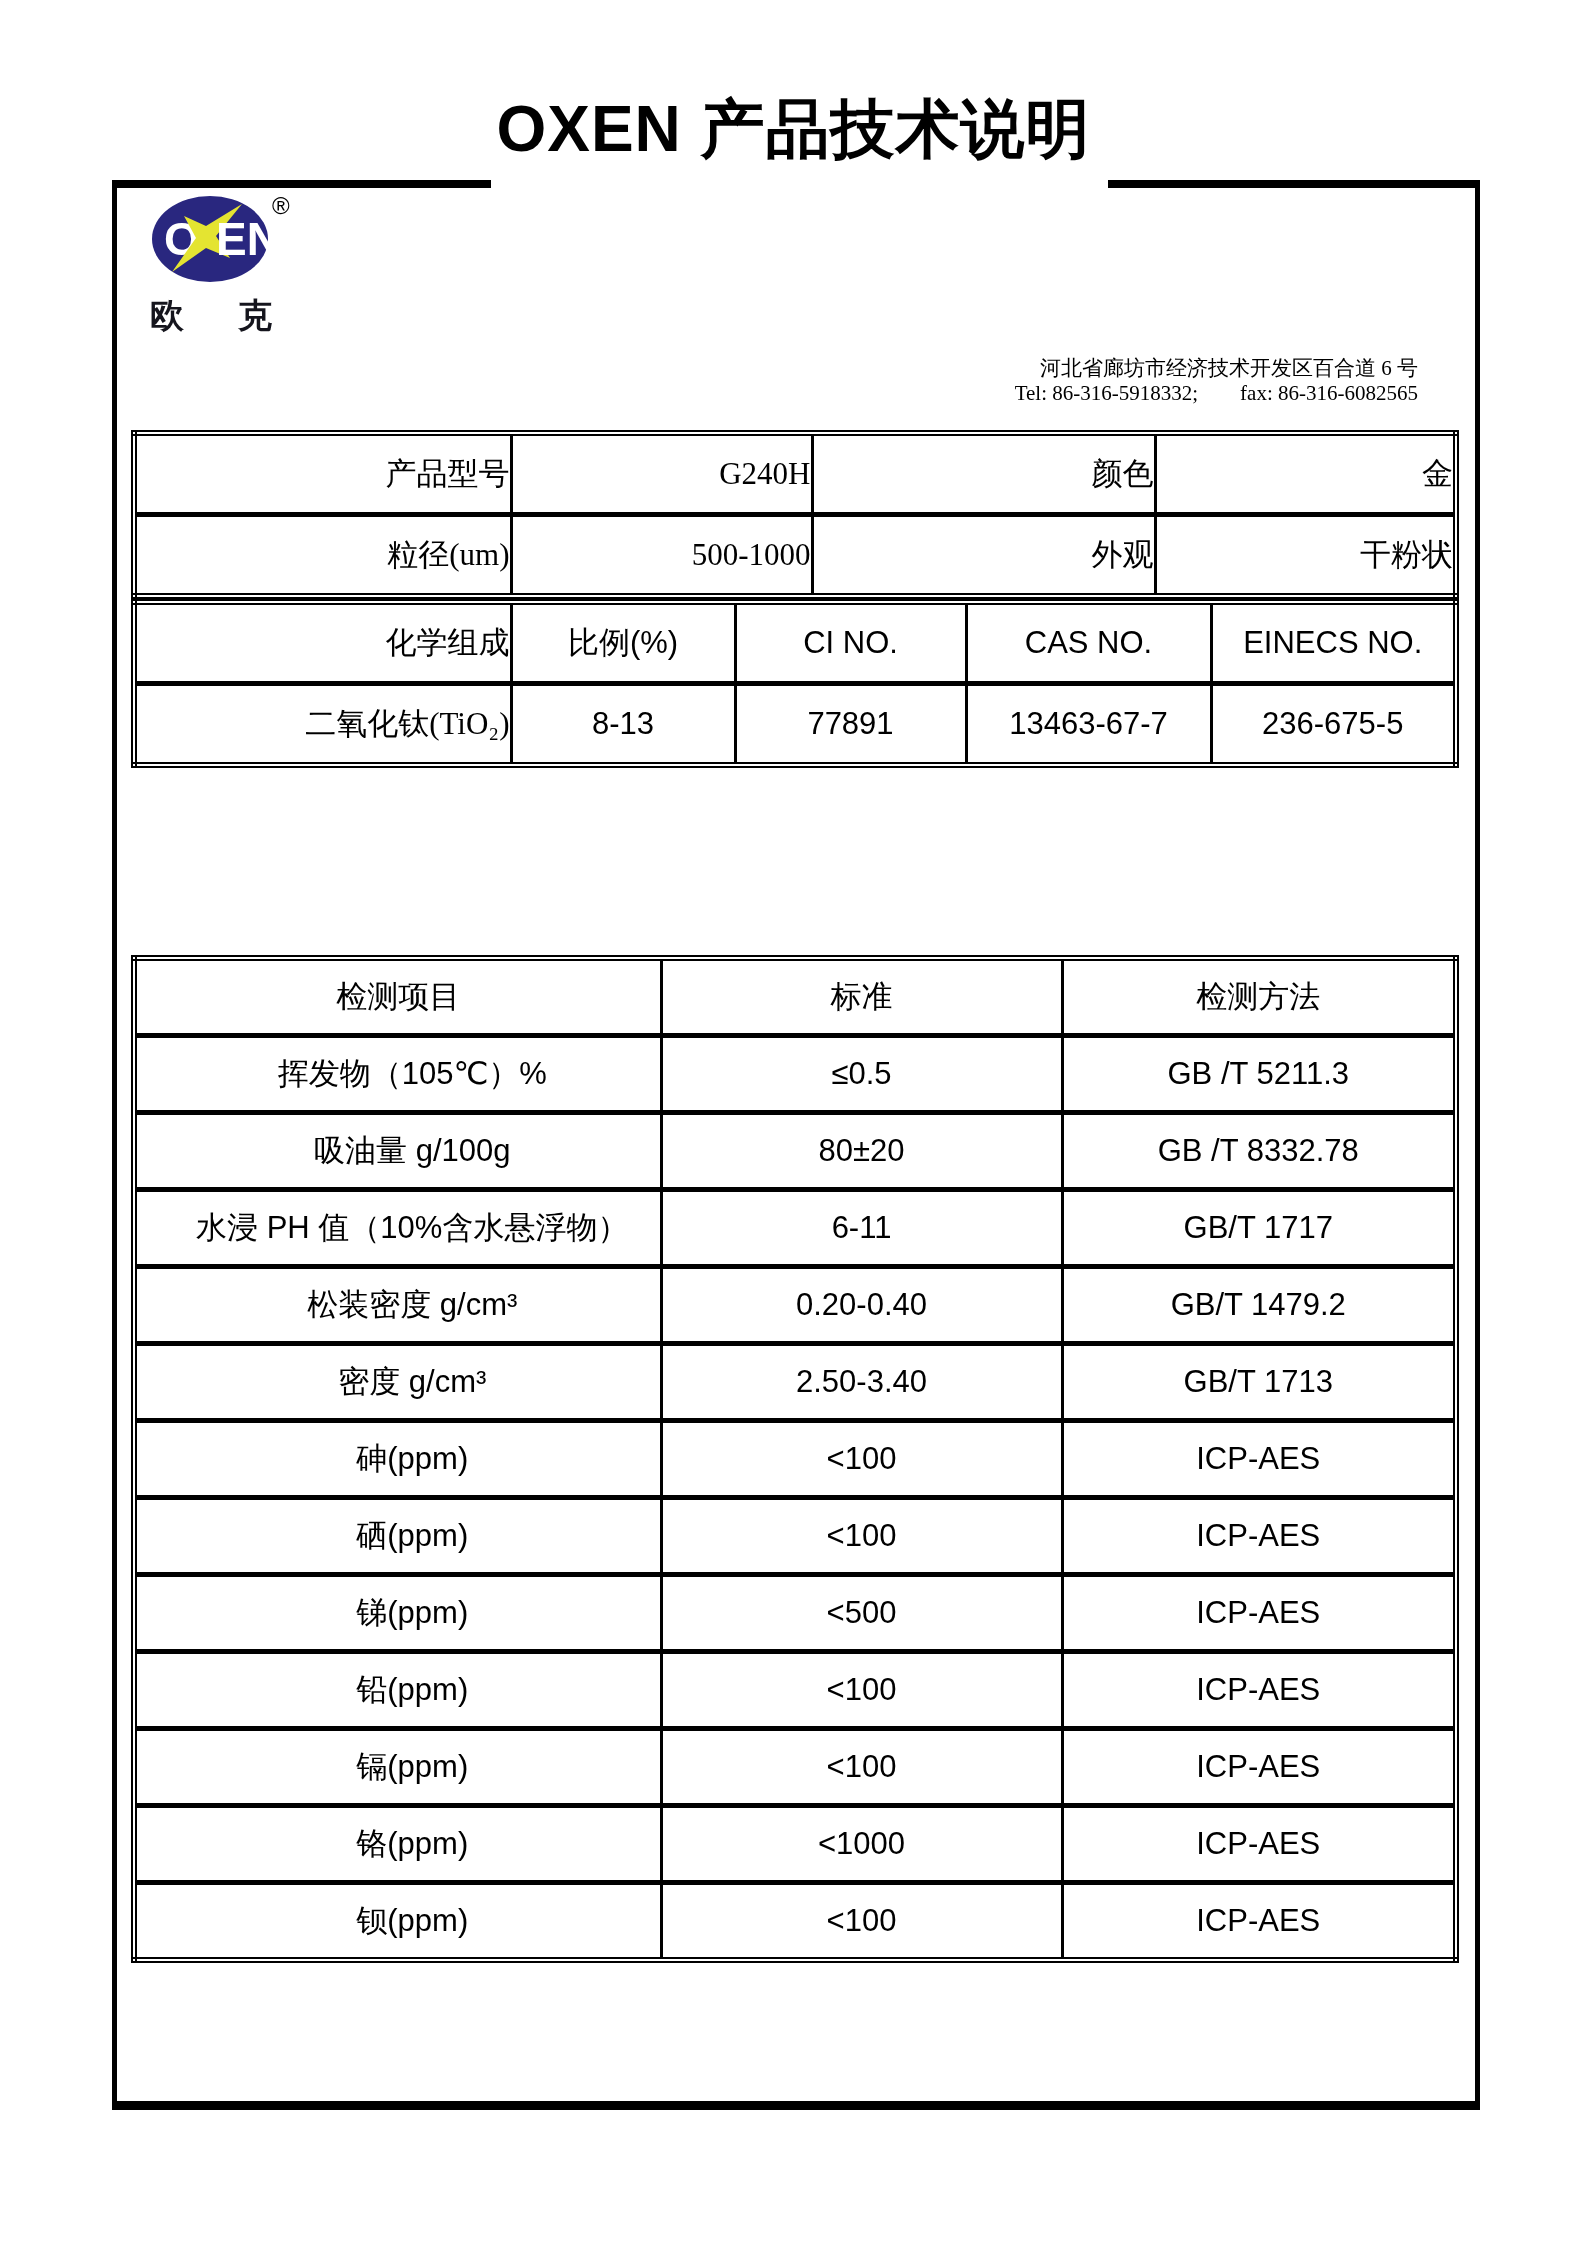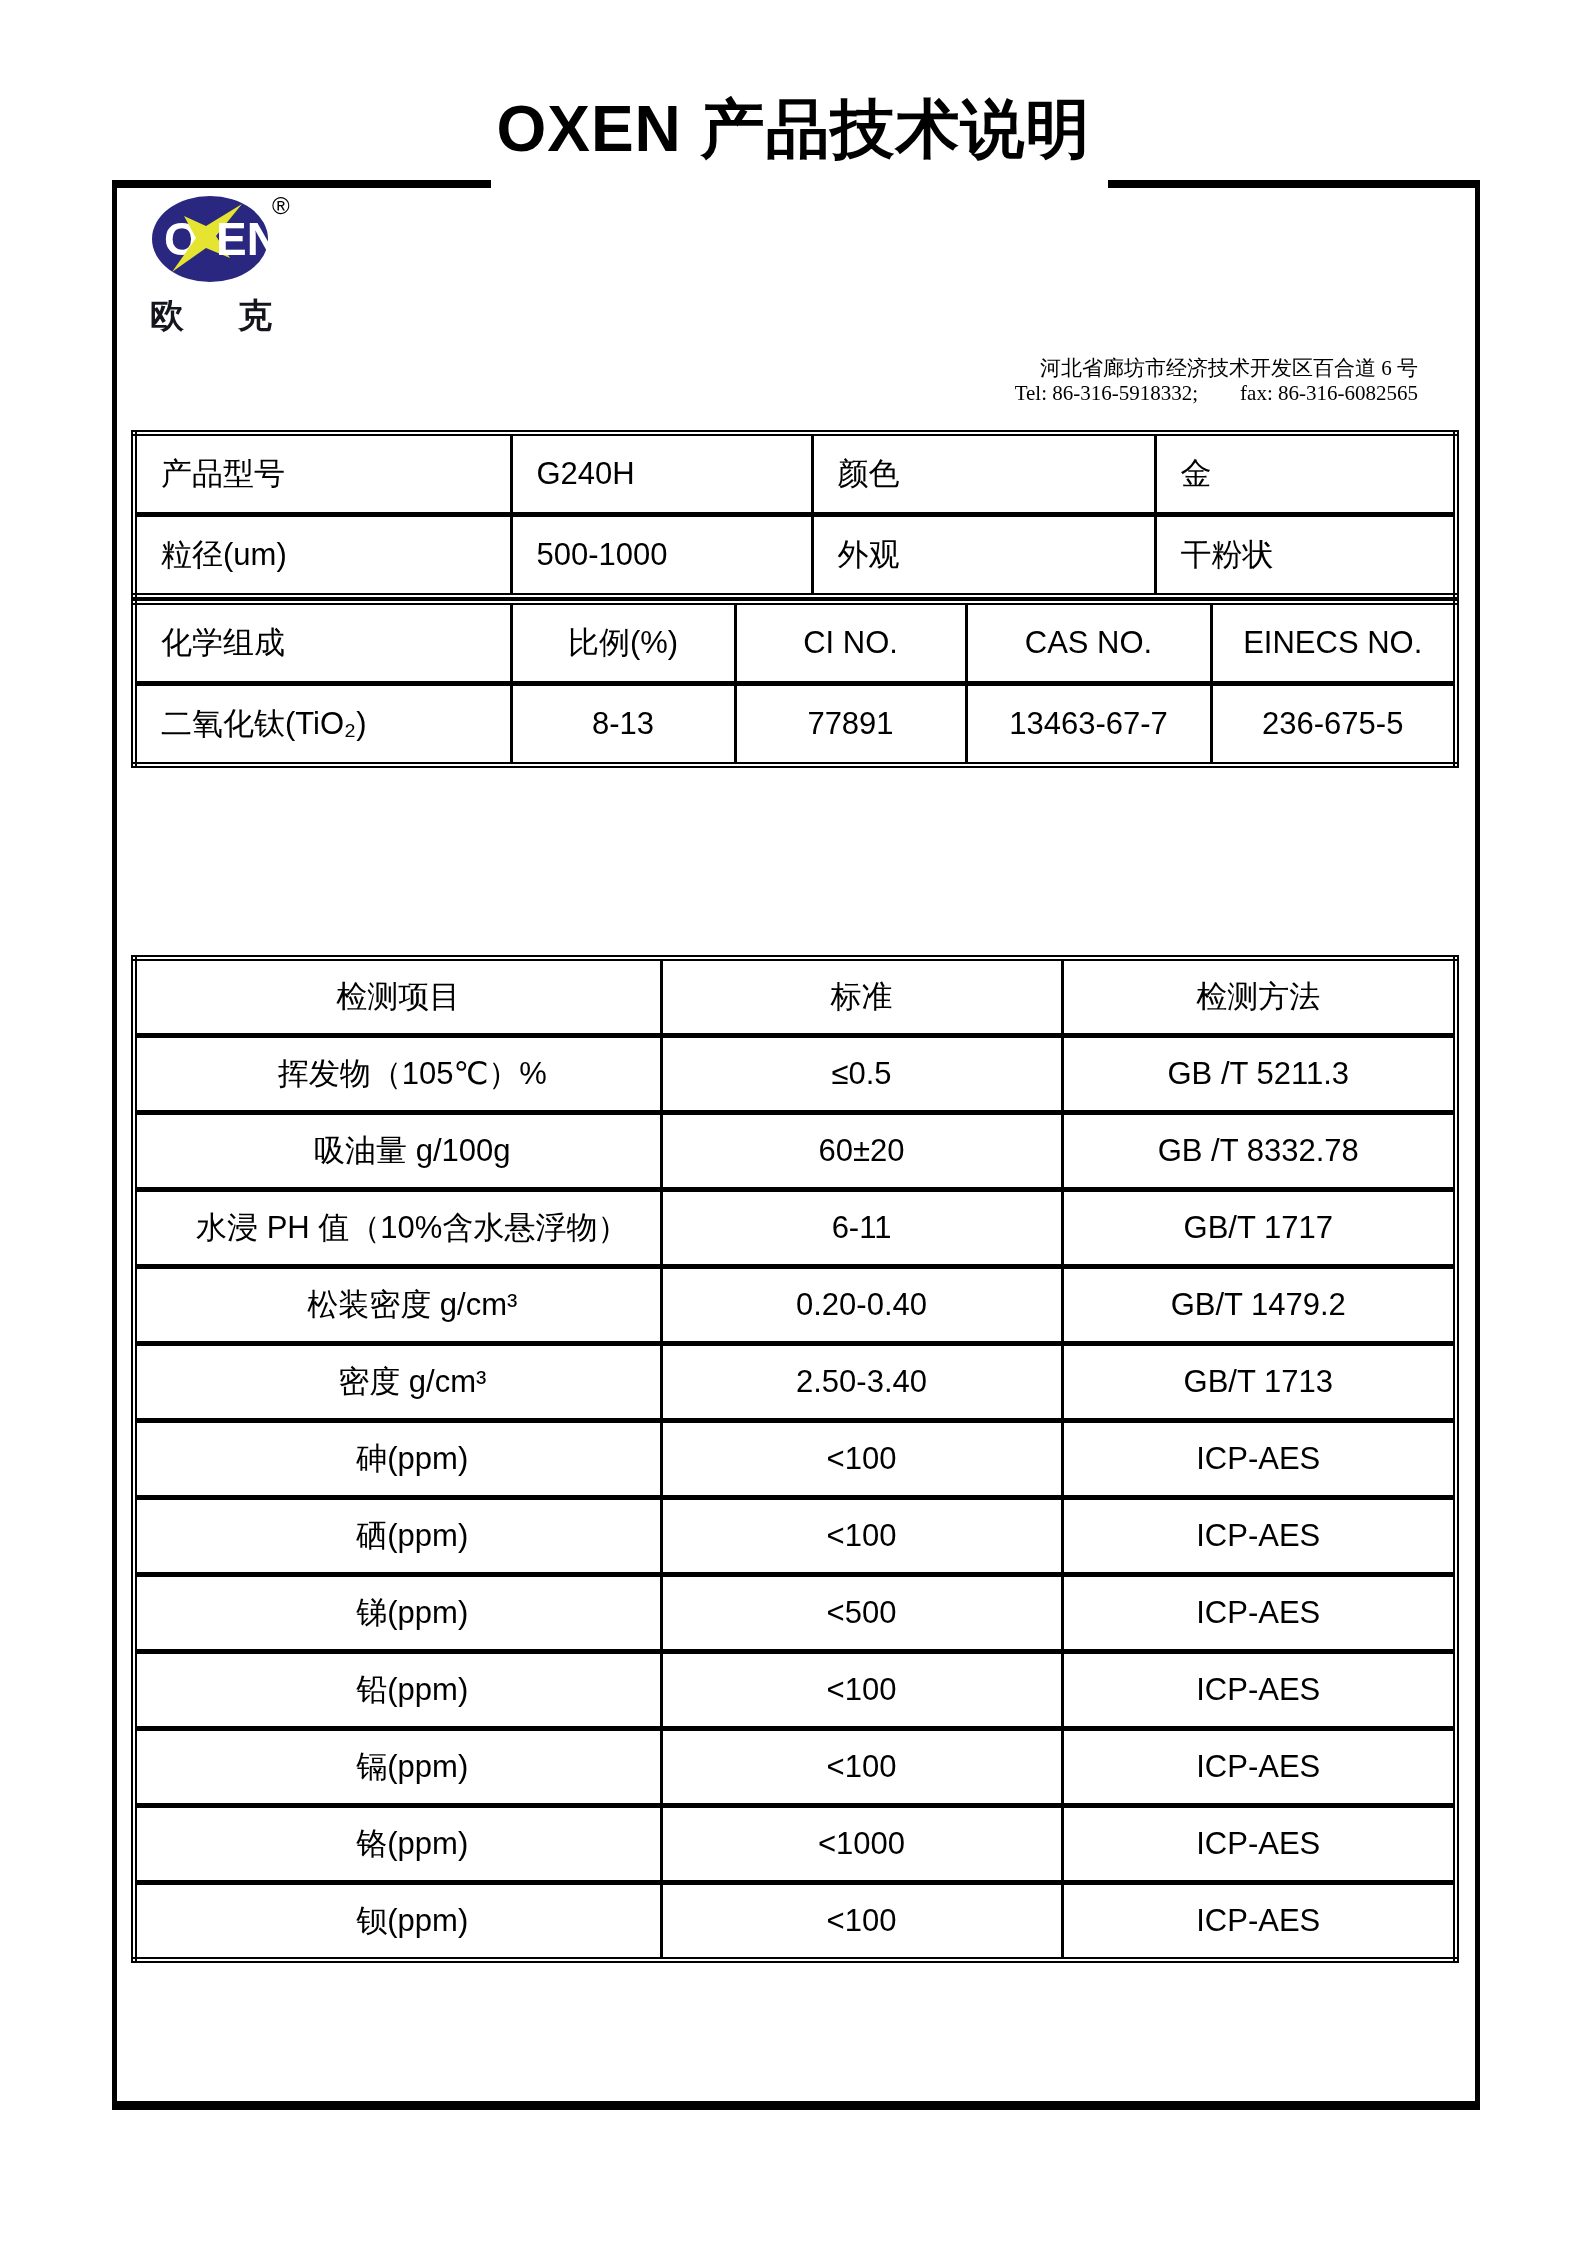--- a/index.html
+++ b/index.html
@@ -24,21 +24,21 @@
   
   .tbl{border-collapse:collapse;table-layout:fixed;width:1322px;border:6px double #000;}
   .tbl td{border-left:3px solid #000;border-right:3px solid #000;
           border-top:5px solid #000;border-bottom:5px solid #000;
           font-size:31px;padding:0;vertical-align:middle;overflow:hidden;}
   .tblwrap-1{position:absolute;left:131px;top:430px;}
   .tblwrap-2{position:absolute;left:131px;top:955px;}
   .rA td{height:76px;}
   .rB td{height:76px;}
   .rC td{height:72px;}
-  .lft{text-align:left;padding-left:24px !important;}
+  .lft{text-align:right;padding-left:24px !important;font-family:Liberation Serif, serif;}
   .lft2{text-align:center;padding-left:28px !important;}
   .ctr{text-align:center;}
 </style>
 </head>
 <body>
 
 <div class="page">
 
   <div class="doc-title">OXEN 产品技术说明</div>
 
@@ -131,21 +131,21 @@
         <td class="ctr">标准</td>
         <td class="ctr">检测方法</td>
       </tr>
       <tr class="rC">
         <td class="lft2">挥发物（105℃）%</td>
         <td class="ctr">≤0.5</td>
         <td class="ctr">GB /T 5211.3</td>
       </tr>
       <tr class="rC">
         <td class="lft2">吸油量 g/100g</td>
-        <td class="ctr">60±20</td>
+        <td class="ctr">80±20</td>
         <td class="ctr">GB /T 8332.78</td>
       </tr>
       <tr class="rC">
         <td class="lft2">水浸 PH 值（10%含水悬浮物）</td>
         <td class="ctr">6-11</td>
         <td class="ctr">GB/T 1717</td>
       </tr>
       <tr class="rC">
         <td class="lft2">松装密度 g/cm³</td>
         <td class="ctr">0.20-0.40</td>

